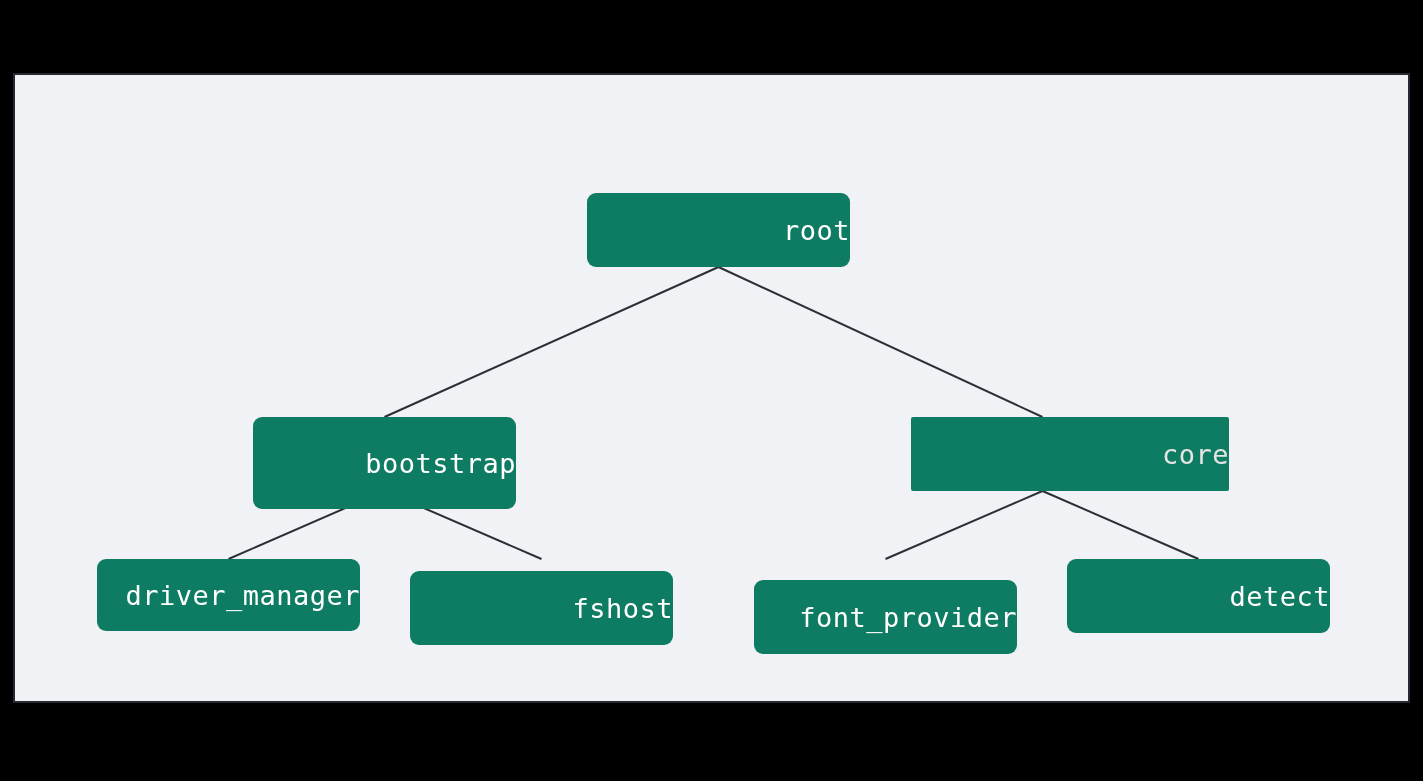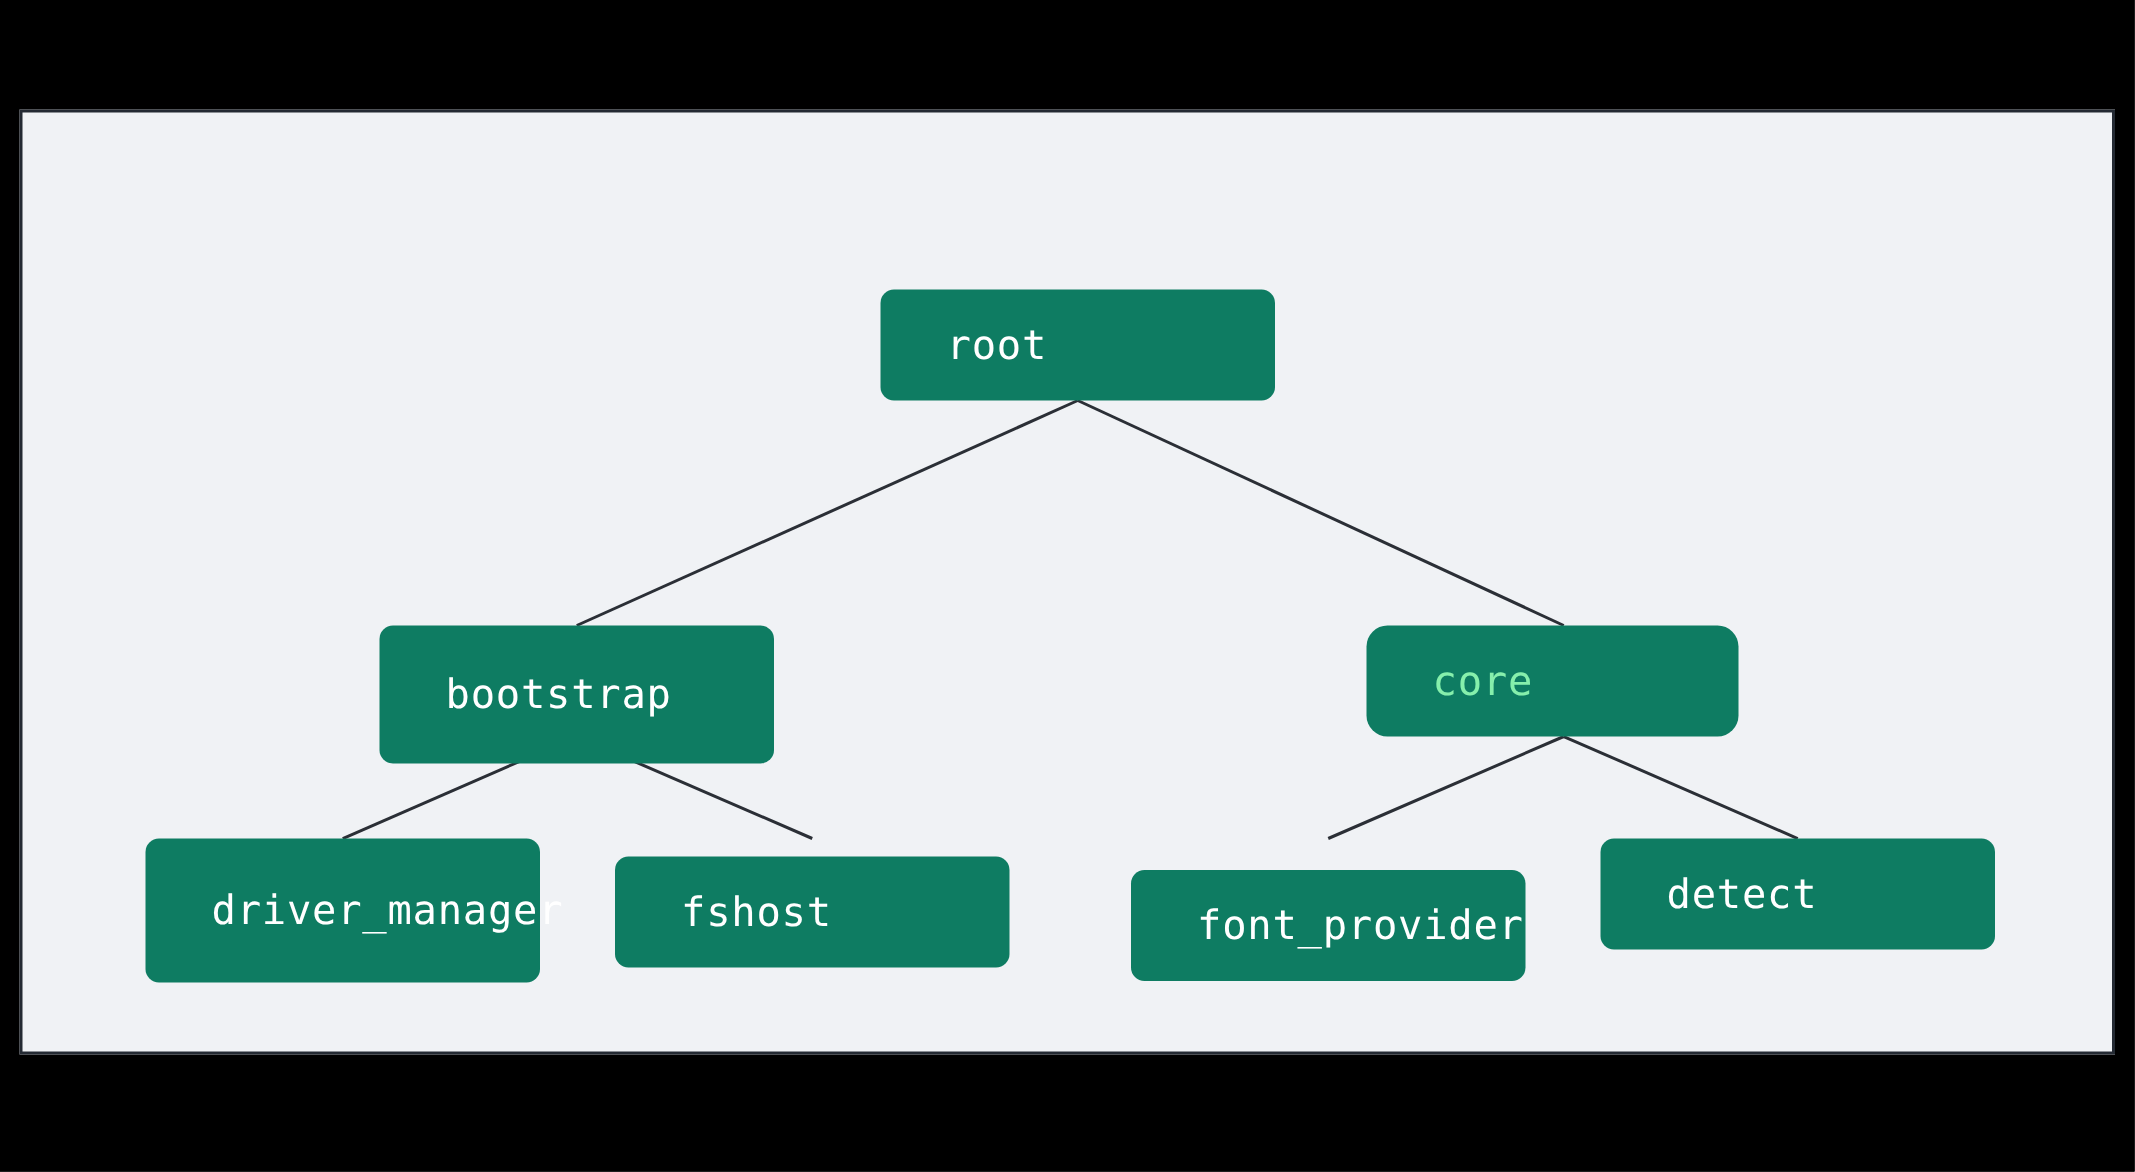--- a/index.html
+++ b/index.html
@@ -38,29 +38,28 @@
     height: 100%;
     pointer-events: none;
   }
   .node {
     position: absolute;
     box-sizing: border-box;
     background: #0e7c62;
     border-radius: 9px;
     display: flex;
     align-items: center;
-    justify-content: flex-start;
+    justify-content: flex-end;
     color: #ffffff;
     font-family: "DejaVu Sans Mono", monospace;
     font-size: 27px;
     font-weight: 400;
     letter-spacing: 0.5px;
     white-space: nowrap;
     cursor: pointer;
-    padding-left: 44px;
   }
   .node-label {
     pointer-events: none;
   }
 </style>
 </head>
 <body>
 
 <div id="stage">
   <div id="canvas">
@@ -72,24 +71,24 @@
         <line x1="1027.5" y1="416" x2="870.5" y2="484" stroke="#2b2f36" stroke-width="2" stroke-linecap="butt"></line>
         <line x1="1027.5" y1="416" x2="1183.5" y2="484" stroke="#2b2f36" stroke-width="2" stroke-linecap="butt"></line>
       </svg>
     <div id="node-layer">
         <div class="node" style="left: 572px; top: 118px; width: 263px; height: 74px; background: rgb(14, 124, 98); color: rgb(255, 255, 255); border-radius: 9px;">
           <span class="node-label">root</span>
         </div>
         <div class="node" style="left: 238px; top: 342px; width: 263px; height: 92px; background: rgb(14, 124, 98); color: rgb(255, 255, 255); border-radius: 9px;">
           <span class="node-label">bootstrap</span>
         </div>
-        <div class="node" style="left: 896px; top: 342px; width: 248px; height: 74px; background: rgb(14, 124, 98); color: #86efac; border-radius: 14px;">
+        <div class="node" style="left: 896px; top: 342px; width: 318px; height: 74px; background: rgb(14, 124, 98); color: #e5e5e5; border-radius: 2px;">
           <span class="node-label">core</span>
         </div>
-        <div class="node" style="left: 82px; top: 484px; width: 263px; height: 96px; background: rgb(14, 124, 98); color: rgb(255, 255, 255); border-radius: 9px;">
+        <div class="node" style="left: 82px; top: 484px; width: 263px; height: 72px; background: rgb(14, 124, 98); color: rgb(255, 255, 255); border-radius: 9px;">
           <span class="node-label">driver_manager</span>
         </div>
         <div class="node" style="left: 395px; top: 496px; width: 263px; height: 74px; background: rgb(14, 124, 98); color: rgb(255, 255, 255); border-radius: 9px;">
           <span class="node-label">fshost</span>
         </div>
         <div class="node" style="left: 739px; top: 505px; width: 263px; height: 74px; background: rgb(14, 124, 98); color: rgb(255, 255, 255); border-radius: 9px;">
           <span class="node-label">font_provider</span>
         </div>
         <div class="node" style="left: 1052px; top: 484px; width: 263px; height: 74px; background: rgb(14, 124, 98); color: rgb(255, 255, 255); border-radius: 9px;">
           <span class="node-label">detect</span>

